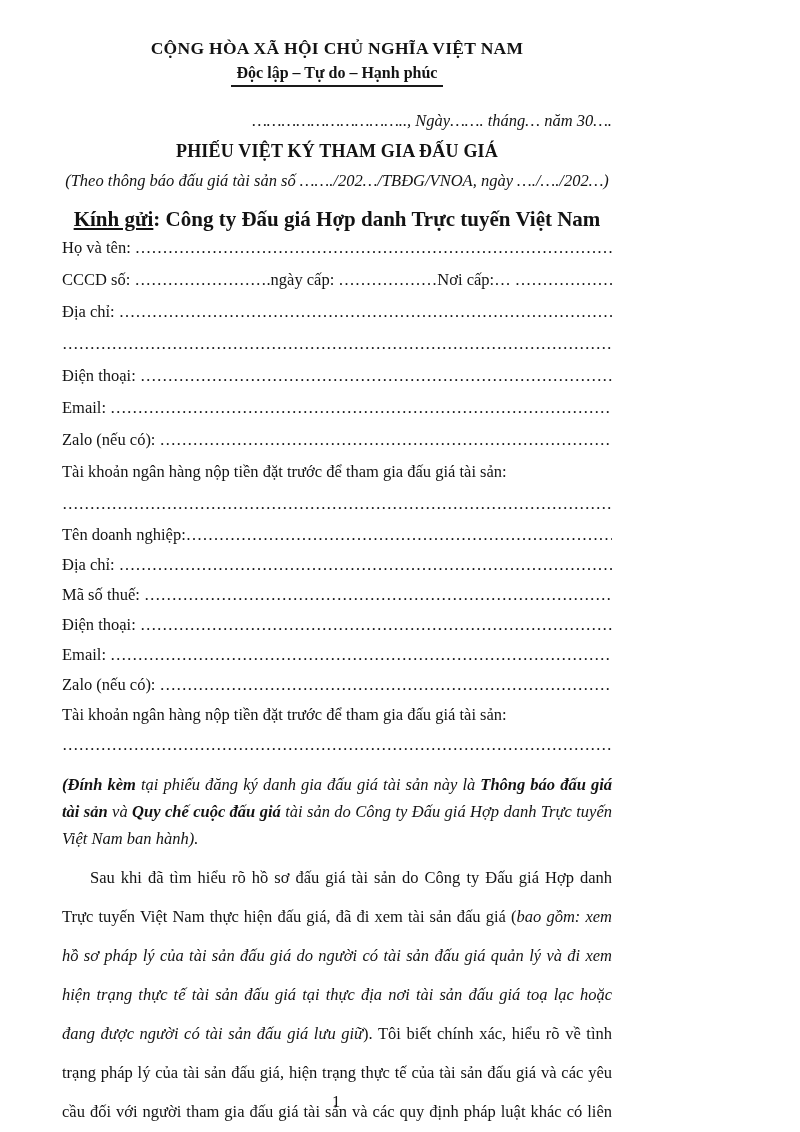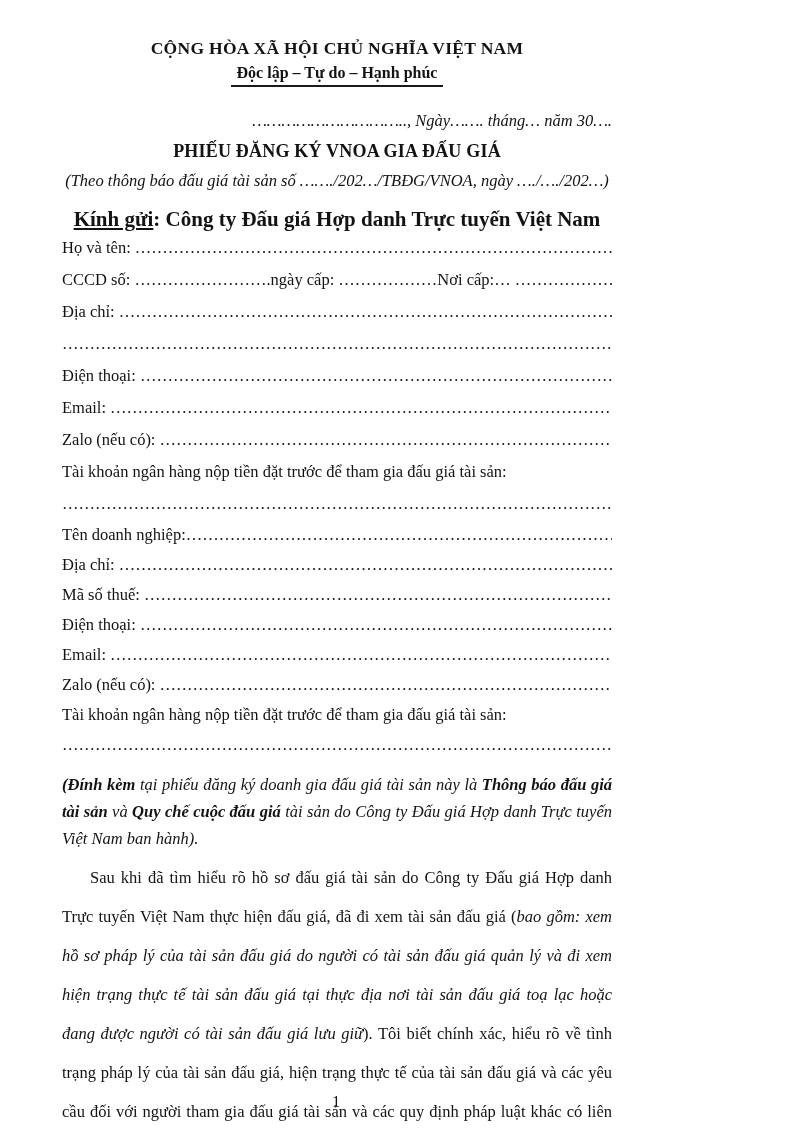--- a/index.html
+++ b/index.html
@@ -83,21 +83,21 @@
 
 <div class="page">
 
   <div class="center national-title">CỘNG HÒA XÃ HỘI CHỦ NGHĨA VIỆT NAM</div>
   <div class="center motto-wrap">
     <span class="motto">Độc lập – Tự do – Hạnh phúc</span>
   </div>
 
   <div class="date-line">………………………….., Ngày……. tháng…  năm 30….</div>
 
-  <div class="center form-title">PHIẾU ĐĂNG KÝ VNOA GIA ĐẤU GIÁ</div>
+  <div class="center form-title">PHIẾU VIỆT KÝ THAM GIA ĐẤU GIÁ</div>
   <div class="center form-subtitle">(Theo thông báo đấu giá tài sản số ……./202…/TBĐG/VNOA, ngày …./…./202…)</div>
   <div class="center recipient">
     <span class="u">Kính gửi</span><span>: Công ty Đấu giá Hợp danh Trực tuyến Việt Nam</span>
   </div>
 
   <div class="frow">Họ và tên: ………………………………………………………………………………………………………………...........</div>
   <div class="frow">CCCD số: …………………….ngày cấp: ………………Nơi cấp:… ………………………………………….</div>
   <div class="frow">Địa chỉ: ……………………………………………………………………………………………………………………………</div>
   <div class="frow">…………………………………………………………………………………………………………………………………........</div>
   <div class="frow">Điện thoại: …………………………………………………………………………………………………………………………...</div>
@@ -108,19 +108,19 @@
 
   <div class="frow frow-sm">Tên doanh nghiệp:………………………………………………………………………………………………...……………….</div>
   <div class="frow frow-sm">Địa chỉ: …………………………………………………………………………………………………………………...………….</div>
   <div class="frow frow-sm">Mã số thuế: ……………………………………………………………………………………………………………..…………...</div>
   <div class="frow frow-sm">Điện thoại: ……………………………………………………………………………………………………………...………….</div>
   <div class="frow frow-sm">Email: ………………………………………………………………………………………………………………………...……...</div>
   <div class="frow frow-sm">Zalo (nếu có): ……………………………………………………………………………………………………………………….</div>
   <div class="frow frow-sm">Tài khoản ngân hàng nộp tiền đặt trước để tham gia đấu giá tài sản:</div>
   <div class="frow frow-sm">………………………………………………………………………………………………………………………………………...</div>
 
-  <p class="attachment-note"><span class="bi">(Đính kèm </span><span class="it">tại phiếu đăng ký doanh gia đấu giá tài sản này là </span><span class="bi">Thông báo đấu giá tài sản</span><span class="it"> và </span><span class="bi">Quy chế cuộc đấu giá</span><span class="it"> tài sản do Công ty Đấu giá Hợp danh Trực tuyến Việt Nam ban hành).</span></p>
+  <p class="attachment-note"><span class="bi">(Đính kèm </span><span class="it">tại phiếu đăng ký danh gia đấu giá tài sản này là </span><span class="bi">Thông báo đấu giá tài sản</span><span class="it"> và </span><span class="bi">Quy chế cuộc đấu giá</span><span class="it"> tài sản do Công ty Đấu giá Hợp danh Trực tuyến Việt Nam ban hành).</span></p>
 
   <p class="declaration"><span>Sau khi đã tìm hiểu rõ hồ sơ đấu giá tài sản do Công ty Đấu giá Hợp danh Trực tuyến Việt Nam thực hiện đấu giá, đã đi xem tài sản đấu giá (</span><span class="it">bao gồm: xem hồ sơ pháp lý của tài sản đấu giá do người có tài sản đấu giá quản lý và đi xem hiện trạng thực tế tài sản đấu giá tại thực địa nơi tài sản đấu giá toạ lạc hoặc đang được người có tài sản đấu giá lưu giữ</span><span>). Tôi biết chính xác, hiểu rõ về tình trạng pháp lý của tài sản đấu giá, hiện trạng thực tế của tài sản đấu giá và các yêu cầu đối với người tham gia đấu giá tài sản và các quy định pháp luật khác có liên quan.</span></p>
 
   <div class="page-number">1</div>
 
 </div>
 
 </body></html>

